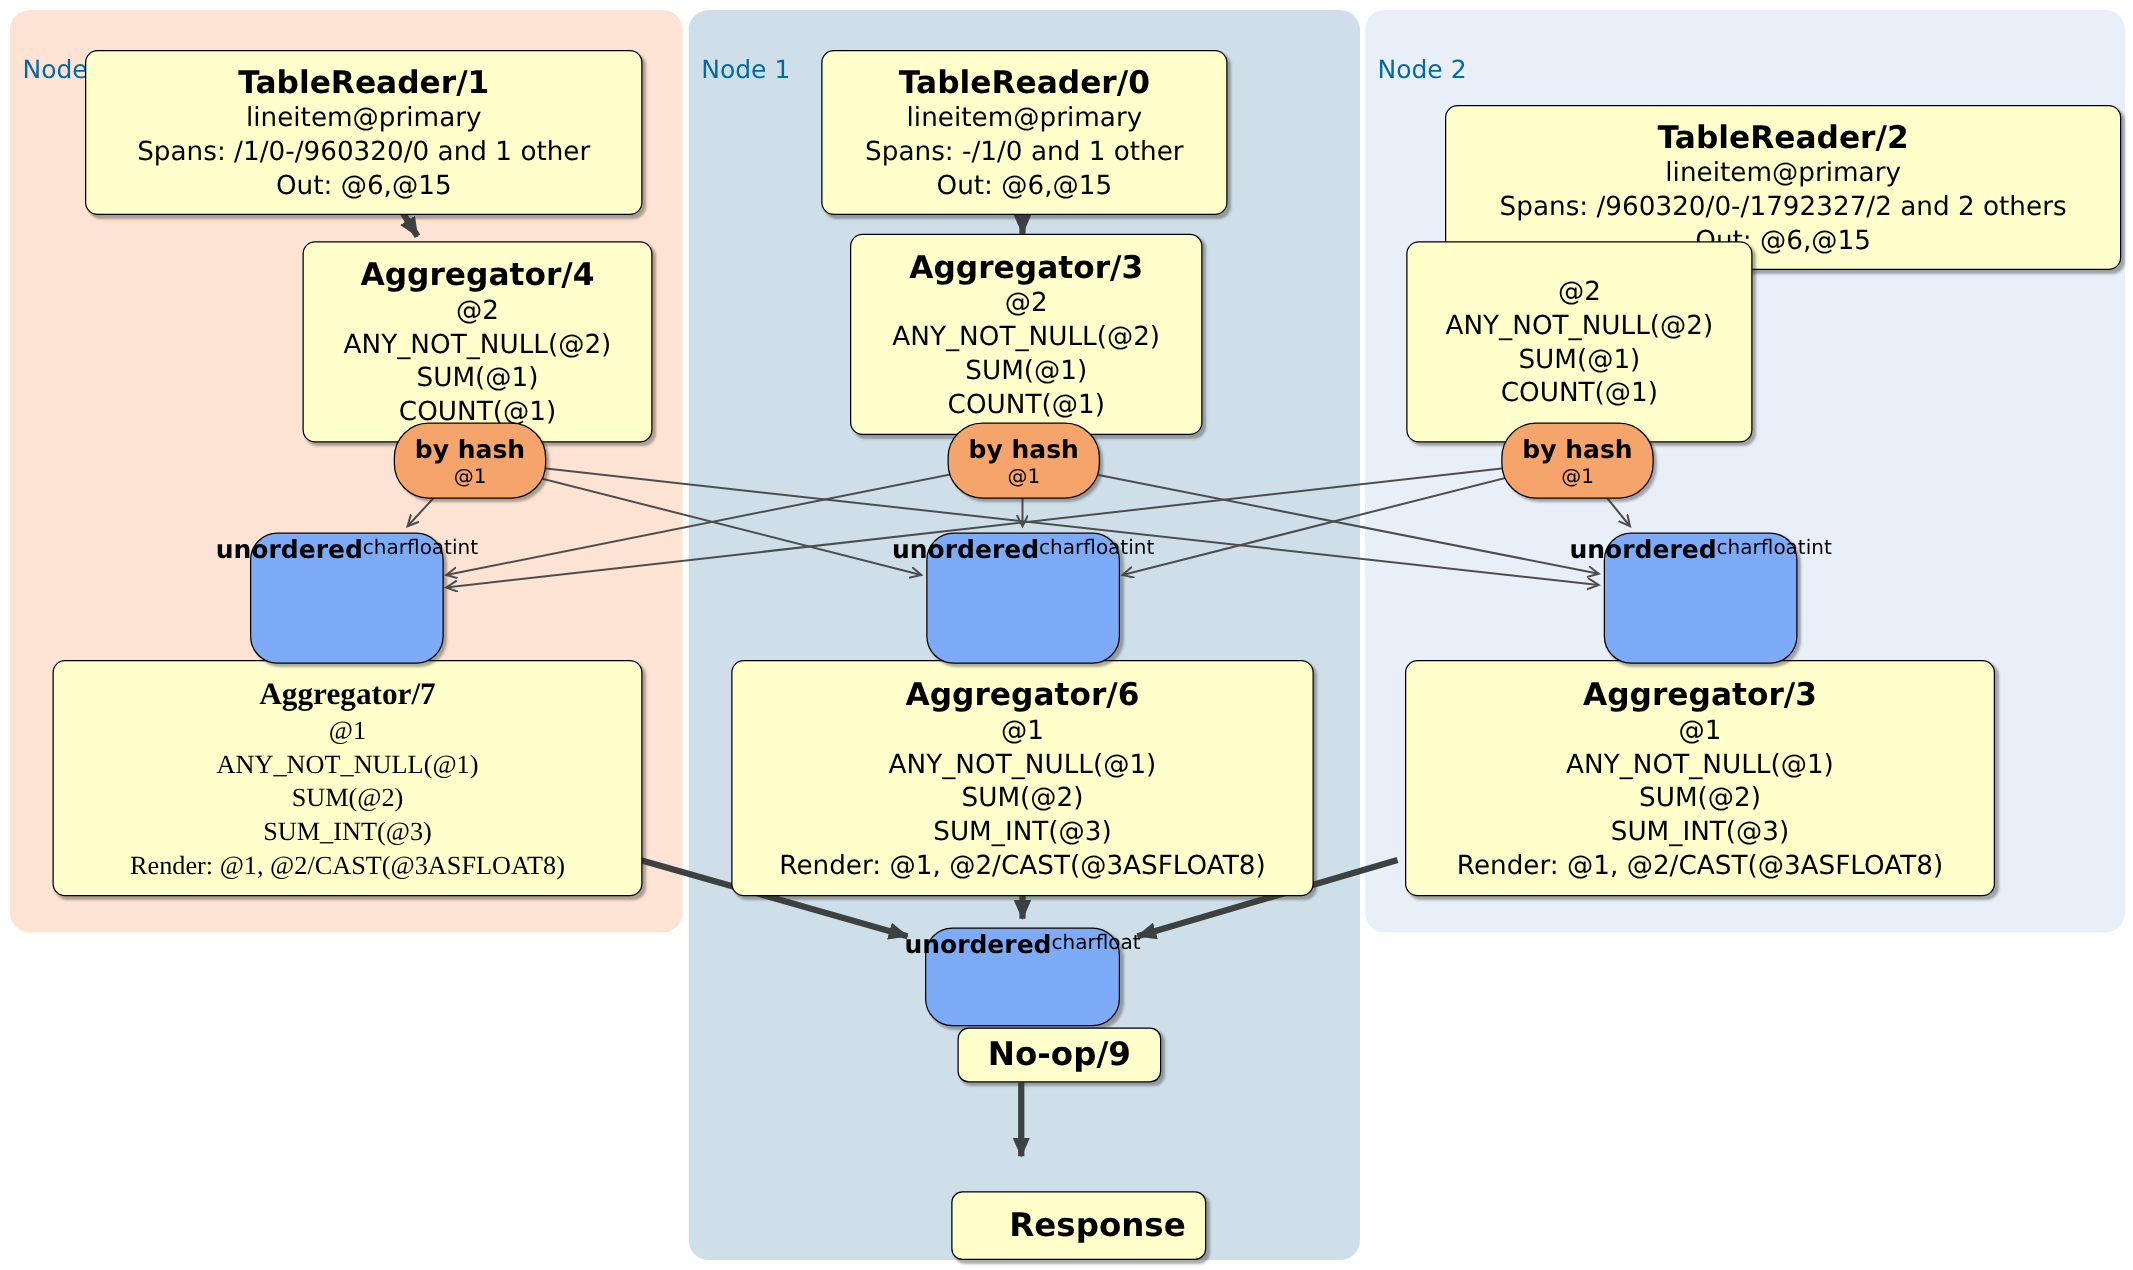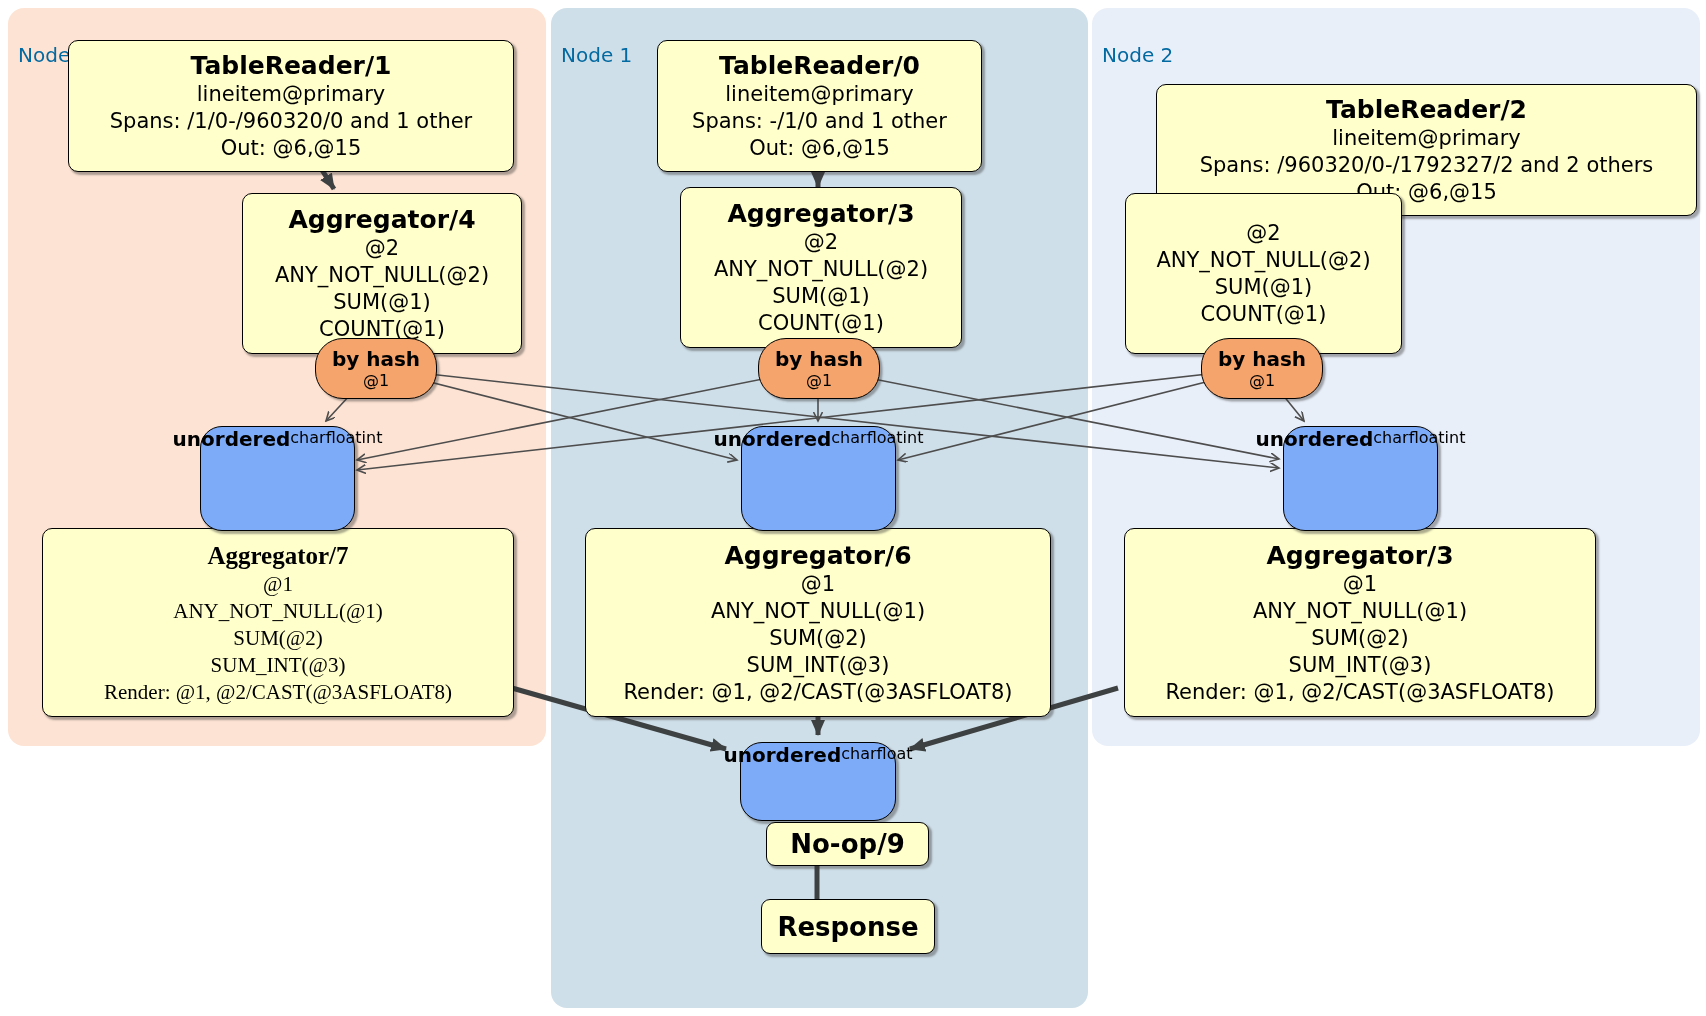--- a/index.html
+++ b/index.html
@@ -188,15 +188,15 @@
   </div>
 
   <div class="sync" style="left:740px;top:742px;width:154px;height:77px;">
     <div class="sync-title">unordered</div>
     <div class="sync-line">char</div>
     <div class="sync-line">float</div>
   </div>
 
   <div class="pill" style="left:737px;top:822px;width:161px;height:42px;">No-op/9</div>
 
-  <div class="pill" style="left:732px;top:899px;width:172px;height:53px;">Response</div>
+  <div class="pill" style="left:732px;top:953px;width:172px;height:53px;padding-left:30px;">Response</div>
 
 </div>
 
 </body></html>

